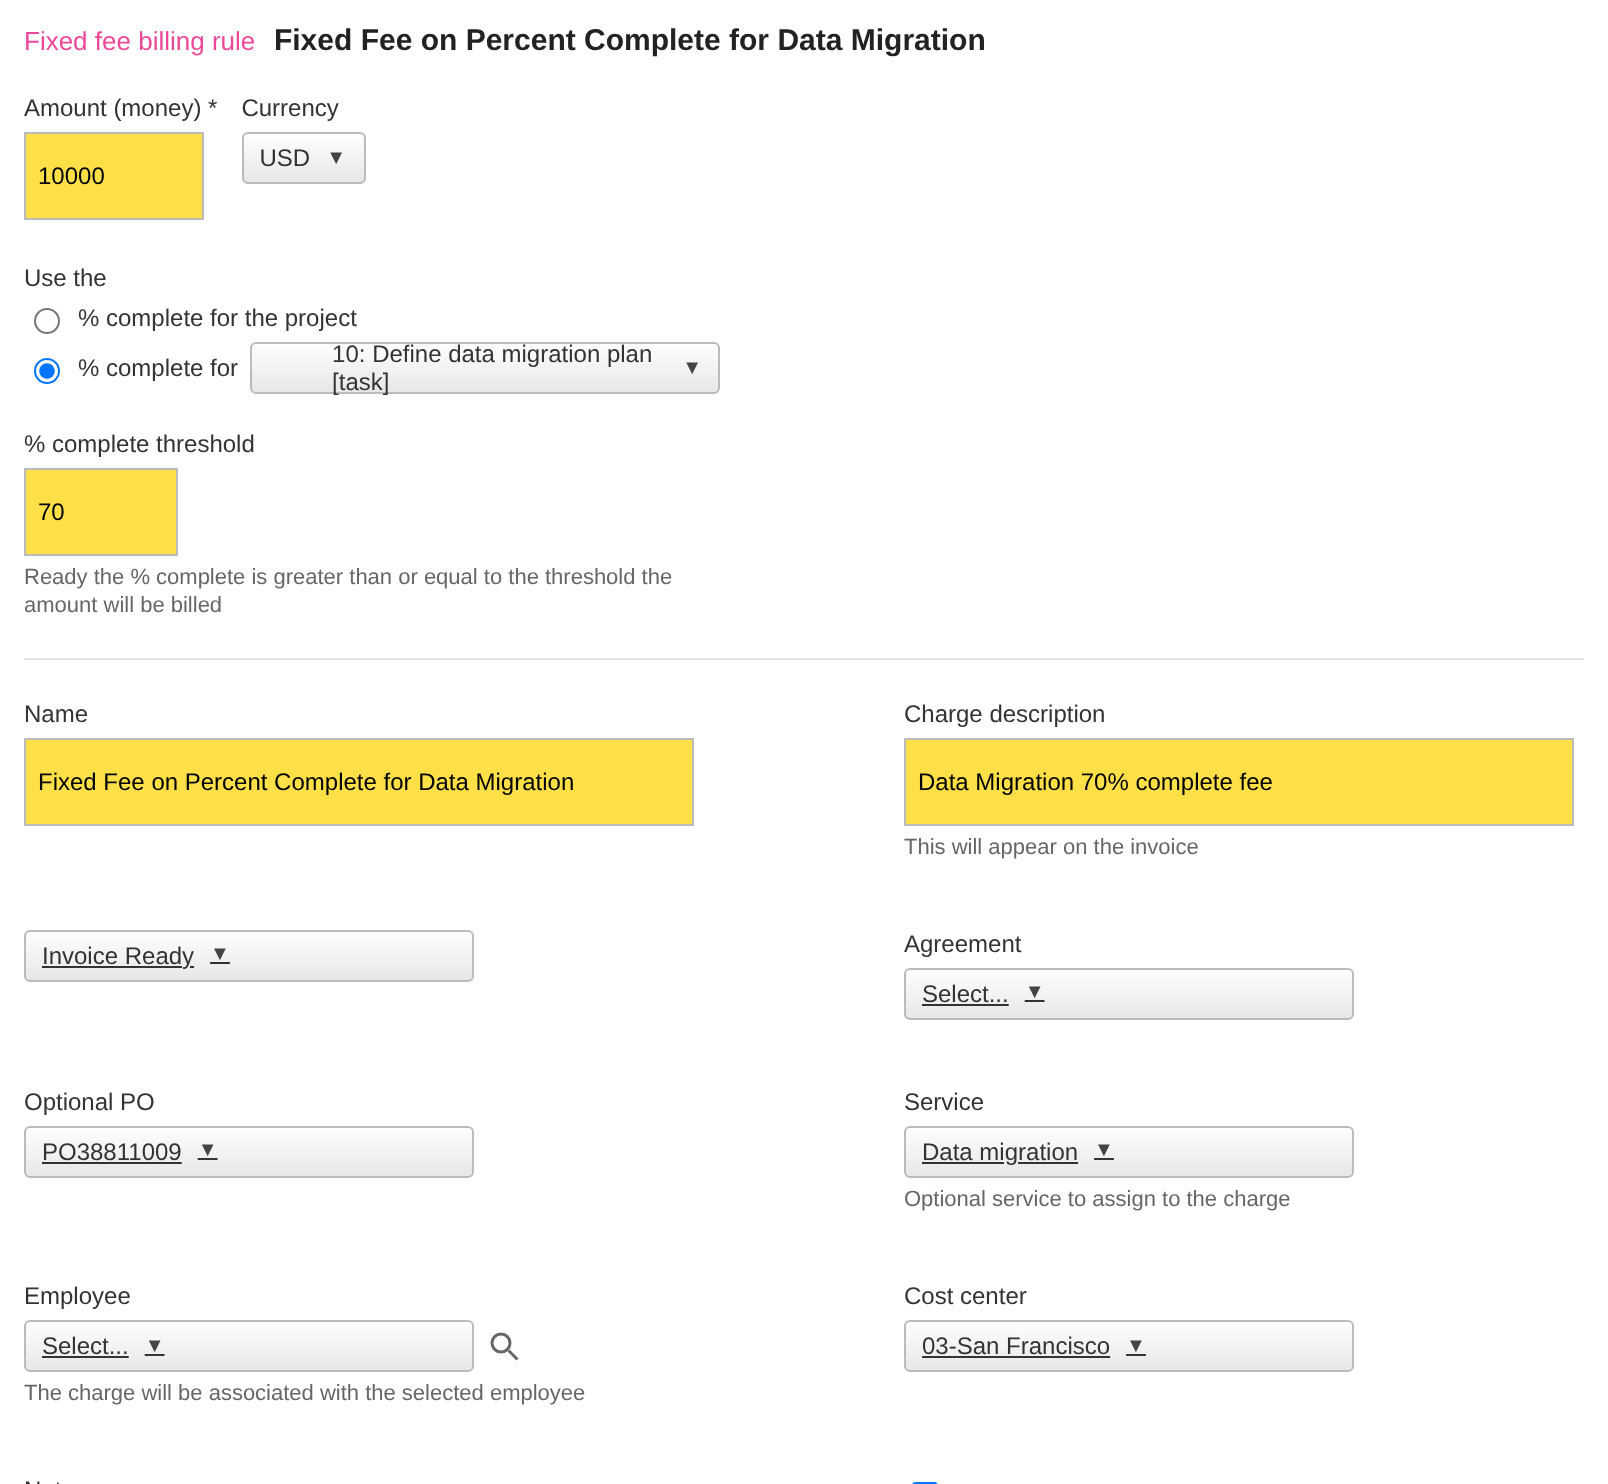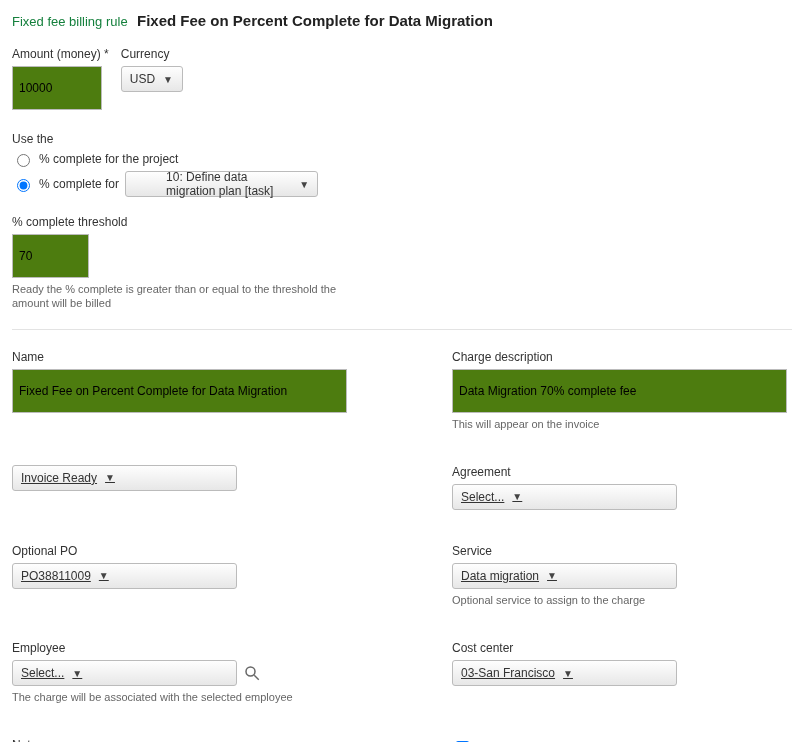--- a/index.html
+++ b/index.html
@@ -10,21 +10,21 @@
     margin: 0;
     padding: 12px;
     width: 804px;
     background: #fff;
   }
   .header {
     margin-bottom: 18px;
   }
   .header-prefix {
     font-size: 13px;
-    color: #15803d;
+    color: #ec4899;
     margin-right: 6px;
   }
   .header-title {
     font-size: 15px;
     font-weight: bold;
     color: #222;
   }
   .row { display: flex; gap: 12px; }
   .field { margin-bottom: 12px; }
   .label {
@@ -32,21 +32,21 @@
     font-size: 12px;
     color: #333;
     margin-bottom: 5px;
   }
   .req { color: #333; }
   input[type="text"].text-input {
     border: 1px solid #bbb;
     padding: 21px 6px;
     font-size: 12px;
     height: 26px;
-    background: #4d7c0f;
+    background: #fde047;
   }
   .w90 { width: 90px; }
   .w55 { width: 77px; }
   .select {
     display: inline-flex;
     align-items: center;
     justify-content: flex-start;
     border: 1px solid #bbb;
     border-radius: 3px;
     background: linear-gradient(#fefefe,#e7e7e7);
@@ -81,21 +81,21 @@
   .grid2 {
     display: grid;
     grid-template-columns: 380px 340px;
     column-gap: 60px;
     row-gap: 22px;
   }
   .wide-input {
     width: 335px;
   }
   .wide-select { width: 225px; text-decoration: underline; }
-  .task-select { width: 193px; padding-left: 40px; }
+  .task-select { width: 235px; padding-left: 40px; }
   .magnify {
     width: 18px; height: 18px;
     display: inline-block;
     vertical-align: middle;
     margin-left: 6px;
   }
   textarea.notes {
     width: 320px;
     height: 75px;
     border: 1px solid #bbb;

